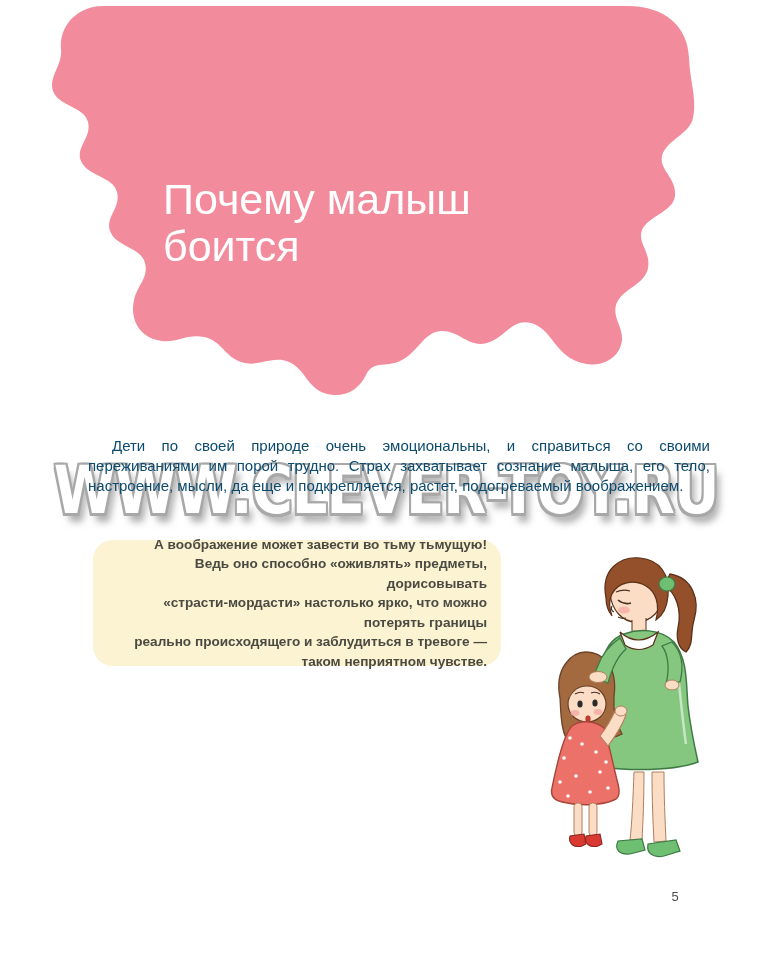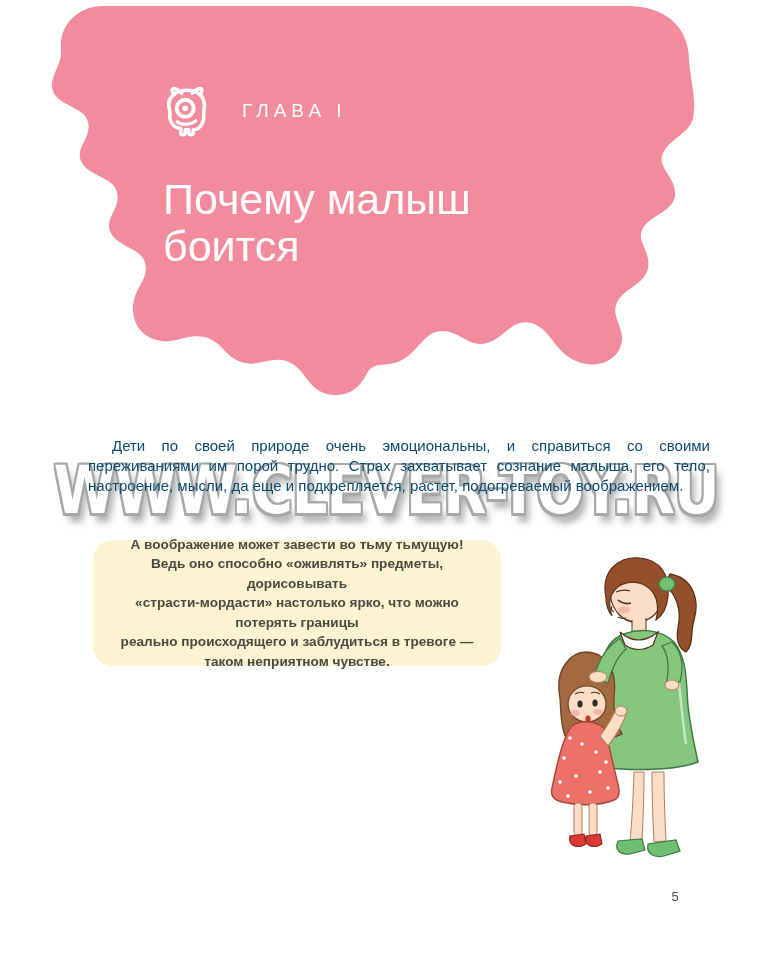--- a/index.html
+++ b/index.html
@@ -38,21 +38,21 @@
   .p2{left:88px;top:706px;width:434px;text-indent:20px;}
   .p3{left:88px;top:792px;width:434px;text-indent:20px;}
   
   .callout{
     position:absolute;left:93px;top:540px;width:408px;height:126px;z-index:2;
     background:#fbf3d1;border-radius:20px;
     display:flex;align-items:center;justify-content:center;
   }
   .callout-text{
     font-size:13.6px;line-height:19.5px;font-weight:700;color:#4b4a42;
-    text-align:center;white-space:pre-line;padding:0 14px;
+    text-align:right;white-space:pre-line;padding:0 14px;
   }
   
   .illu{position:absolute;left:548px;top:548px;width:210px;height:330px;z-index:2;}
   
   .page-num{position:absolute;left:660px;top:889px;width:30px;text-align:center;
     font-size:13px;color:#4c4c4c;z-index:2;}
 </style>
 </head>
 <body>
 
@@ -85,35 +85,20 @@
            C141,247 116,247 110,231
            C105,217 121,208 117,192
            C113,176 88,177 81,161
            C75,147 92,138 88,122
            C84,106 59,107 53,91
            C48,77 63,65 61,49
            C59,27 76,6 104,6 Z" fill="#F28C9D"></path>
     </svg>
   </div>
 
-  <div class="chapter-head">
-    <svg class="monster" viewBox="0 0 56 62" fill="none" stroke="#ffffff" stroke-width="4" stroke-linecap="round" stroke-linejoin="round">
-      <path d="M13,13 C10,7 11,4 17,7 C19,8 21,10 22,11"></path>
-      <path d="M43,13 C46,7 45,4 39,7 C37,8 35,10 34,11"></path>
-      <path d="M17,10 C23,7 33,7 39,10 C46,14 49,22 47,30
-               C46,35 48,40 45,45 C43,49 39,52 35,52
-               L35,56 C35,58 30,58 30,56 L30,52
-               L26,52 L26,56 C26,58 21,58 21,56 L21,51
-               C15,50 10,46 9,40 C8,36 10,32 8,28 C6,20 10,14 17,10 Z"></path>
-      <circle cx="26" cy="28" r="9.5" stroke-width="4.5"></circle>
-      <circle cx="26" cy="28" r="3.2" fill="#ffffff" stroke="none"></circle>
-      <path d="M17,43 C22,47 32,47 38,42" stroke-width="3.5"></path>
-    </svg>
-    <div class="chapter-label">ГЛАВА I</div>
-  </div>
 
   <h1 class="chapter-title" style="margin:0;">Почему малыш боится</h1>
 
   <div class="watermark">WWW.CLEVER-TOY.RU</div>
 
   <p class="para p1" style="margin:0;">Дети по своей природе очень эмоциональны, и справиться со своими переживаниями им порой трудно. Страх захватывает сознание малыша, его тело, настроение, мысли, да еще и подкрепляется, растет, подогреваемый воображением.</p>
 
   <div class="callout">
     <div class="callout-text">А воображение может завести во тьму тьмущую!
 Ведь оно способно «оживлять» предметы, дорисовывать

